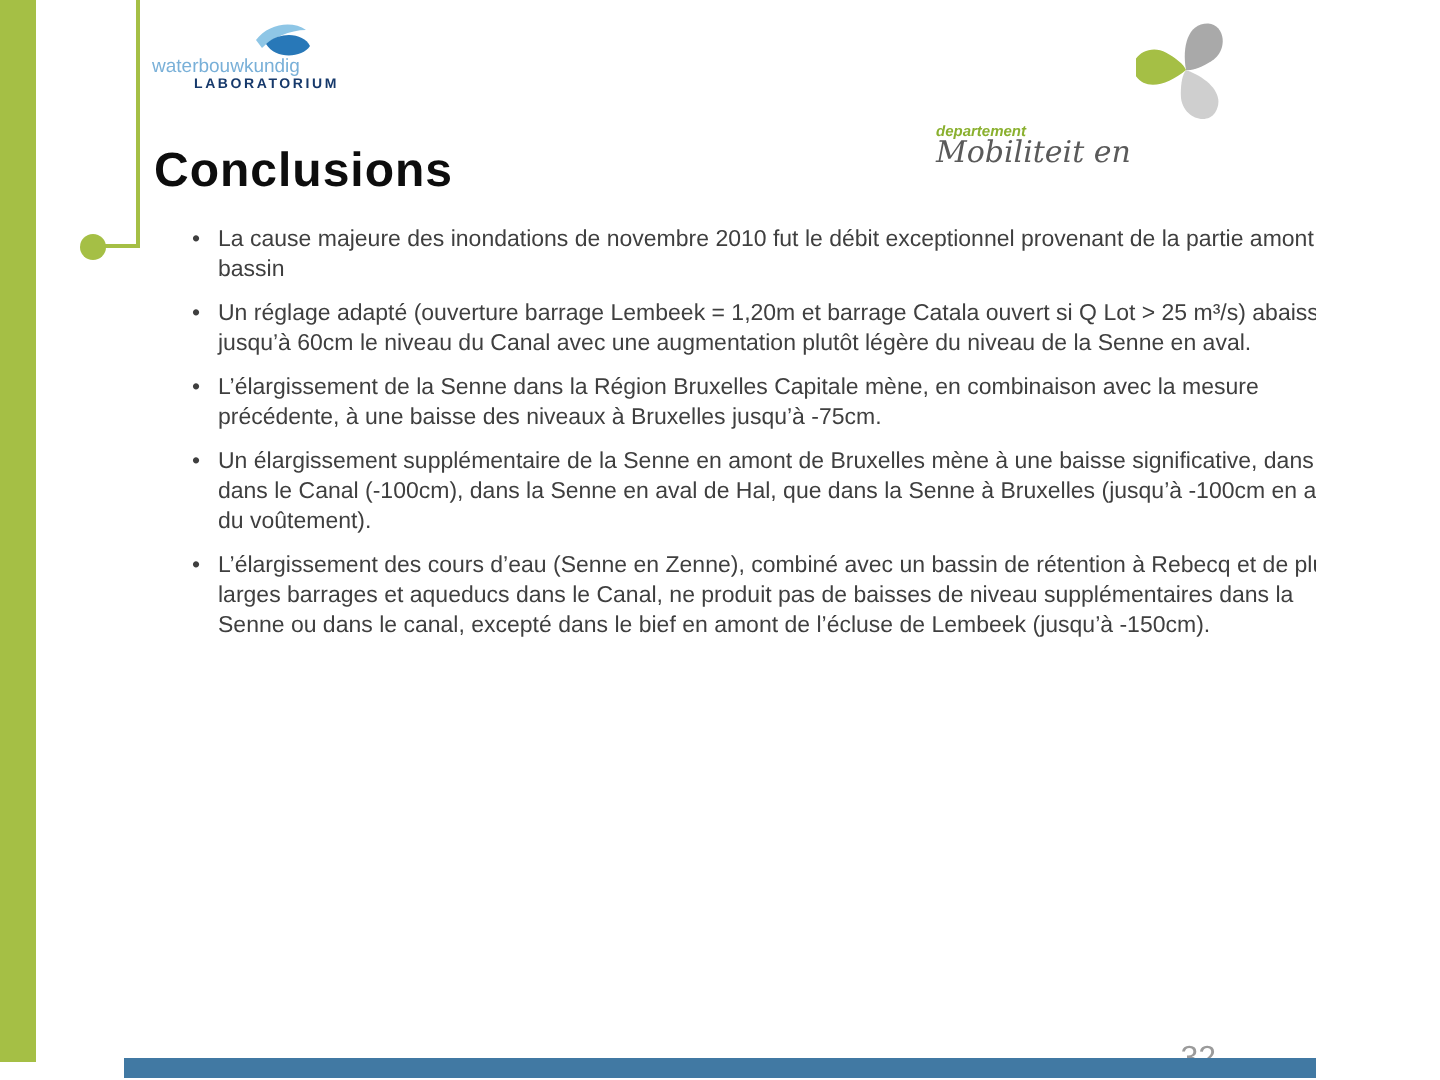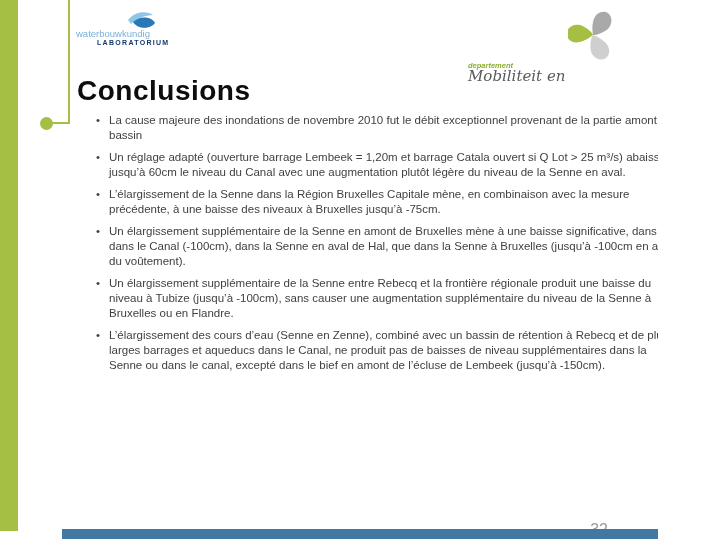--- a/index.html
+++ b/index.html
@@ -19,21 +19,21 @@
   .wl-icon { position:absolute; left:50px; top:0px; }
   .wl-line1 { position:absolute; left:0px; top:18px; font-size:9.5px; color:#79b0d8; white-space:nowrap; }
   .wl-line2 { position:absolute; left:21px; top:29px; font-size:7px; font-weight:bold; letter-spacing:1.3px; color:#16396b; white-space:nowrap; }
   
   .logo-right { position:absolute; right:30px; top:8px; width:160px; text-align:left; }
   .pinwheel { display:block; margin:0 0 0 auto; margin-right:10px; }
   .dept { font-size:7.5px; font-style:italic; font-weight:bold; color:#8ab02e; margin-top:1px; }
   .mow  { font-size:15px; font-style:italic; color:#5a5a5a; line-height:13px;
           font-family:"DejaVu Serif", serif; }
   
-  .title { position:absolute; left:77px; top:56px; font-size:28px; font-weight:900;
+  .title { position:absolute; left:77px; top:56px; font-size:24px; font-weight:900;
            color:#0d0d0d; letter-spacing:0.5px; }
   
   .bullets { position:absolute; left:84px; top:101px; width:586px; margin:12px; padding:0; list-style:none; }
   .bullets li { position:relative; padding-left:13px; margin-bottom:7px;
                 font-size:11.5px; line-height:15px; color:#3f3f3f; }
   .bullets li::before { content:"\2022"; position:absolute; left:0; top:0; color:#3f3f3f; }
   
   .page-number { position:absolute; right:50px; top:521px; font-size:16px; color:#9b9b9b; }
   .bottom-bar { position:absolute; left:62px; top:529px; width:658px; height:10px; }
 </style>
@@ -69,20 +69,19 @@
     <div class="mow">Mobiliteit en</div>
   </div>
 
   <h1 class="title">Conclusions</h1>
 
   <ul class="bullets">
       <li>La cause majeure des inondations de novembre 2010 fut le débit exceptionnel provenant de la partie amont du bassin</li>
       <li>Un réglage adapté (ouverture barrage Lembeek = 1,20m et barrage Catala ouvert si Q Lot &gt; 25 m³/s) abaisse jusqu’à 60cm le niveau du Canal avec une augmentation plutôt légère du niveau de la Senne en aval.</li>
       <li>L’élargissement de la Senne dans la Région Bruxelles Capitale mène, en combinaison avec la mesure précédente, à une baisse des niveaux à Bruxelles jusqu’à -75cm.</li>
       <li>Un élargissement supplémentaire de la Senne en amont de Bruxelles mène à une baisse significative, dans bien dans le Canal (-100cm), dans la Senne en aval de Hal, que dans la Senne à Bruxelles (jusqu’à -100cm en aval du voûtement).</li>
-      <li>Un élargissement supplémentaire de la Senne entre Rebecq et la frontière régionale produit une baisse du niveau à Tubize (jusqu’à -100cm), sans causer une augmentation supplémentaire du niveau de la Senne à Bruxelles ou en Flandre.</li>
       <li>L’élargissement des cours d’eau (Senne en Zenne), combiné avec un bassin de rétention à Rebecq et de plus larges barrages et aqueducs dans le Canal, ne produit pas de baisses de niveau supplémentaires dans la Senne ou dans le canal, excepté dans le bief en amont de l’écluse de Lembeek (jusqu’à -150cm).</li>
     </ul>
 
   <div class="page-number">,32</div>
   <div class="bottom-bar" style="background: rgb(65, 121, 163);"></div>
 
 </div>
 
 </body></html>

